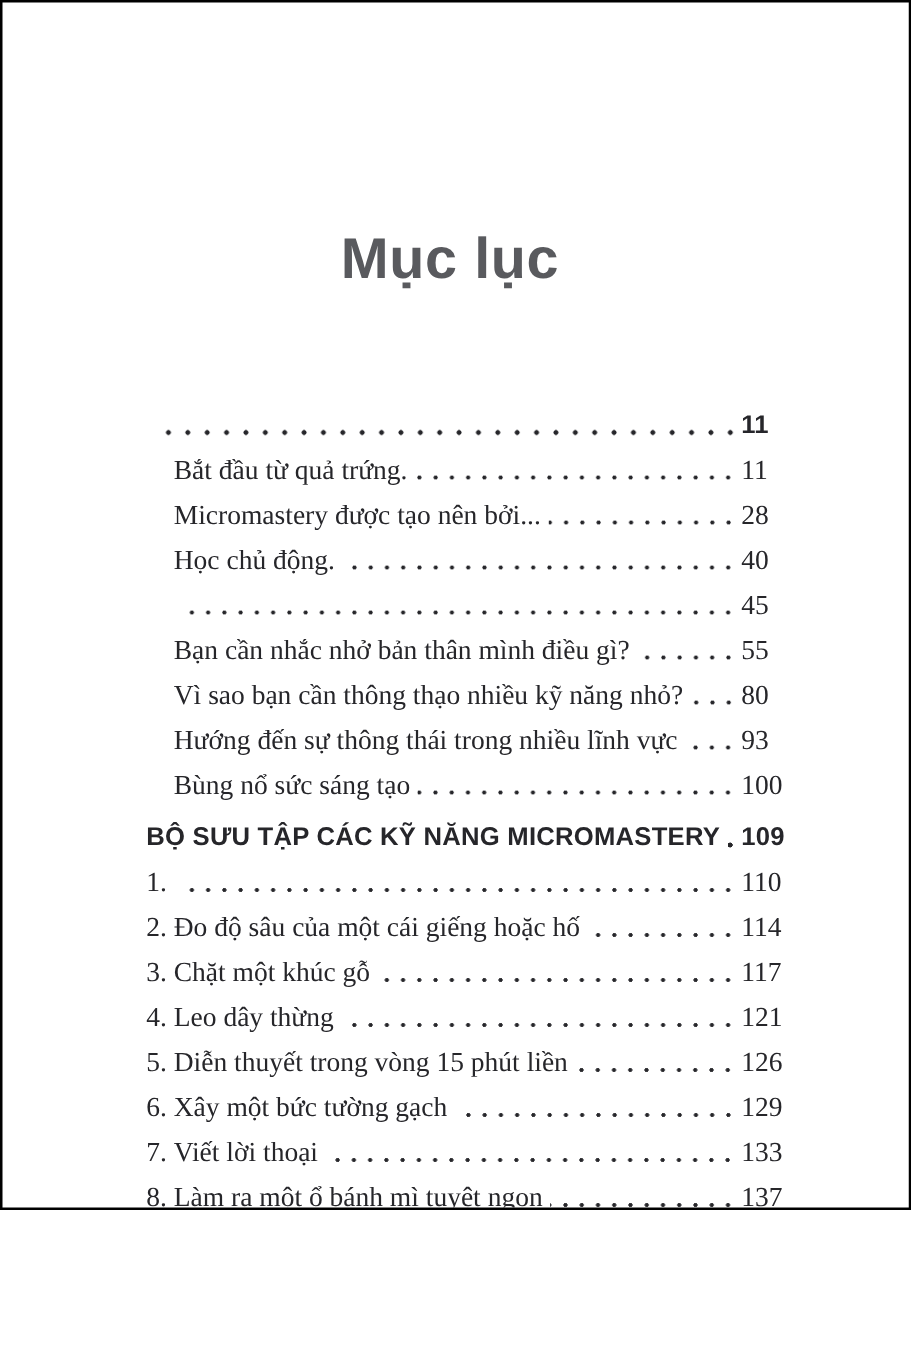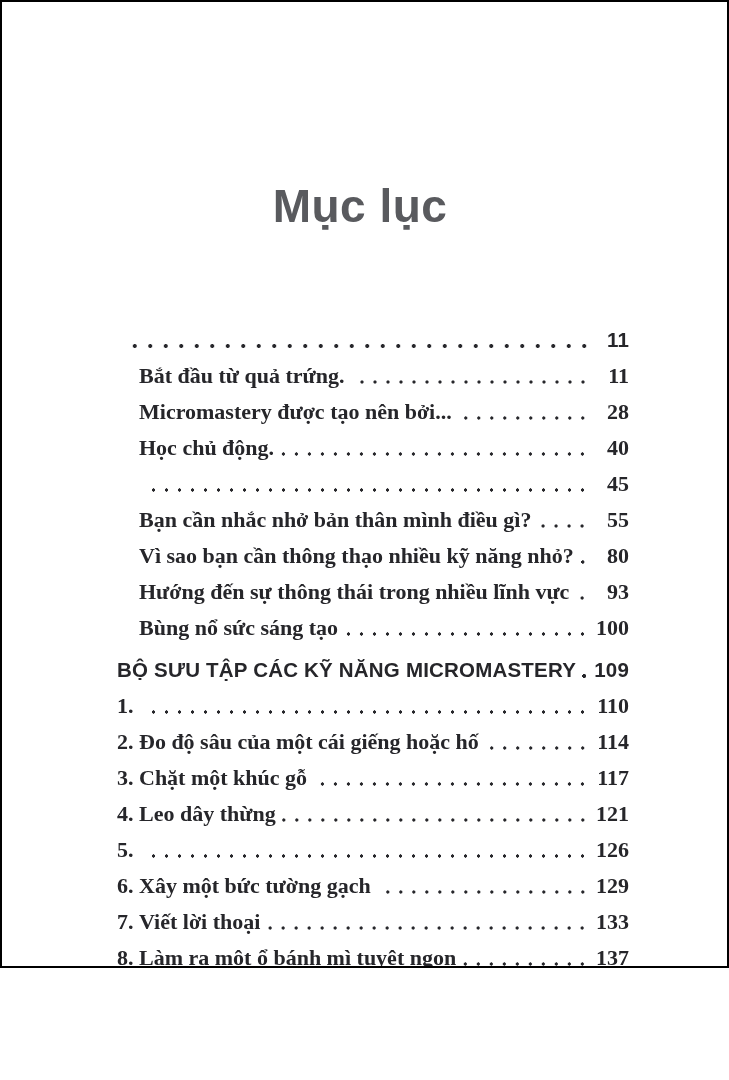--- a/index.html
+++ b/index.html
@@ -26,21 +26,20 @@
   .toc{
     margin:88px 0 0 115px;
     width:512px;
   }
   .row{
     display:flex;
     align-items:baseline;
     line-height:36px;
     color:var(--text,#26262a);
     white-space:nowrap;
-    font-weight:bold;
   }
   .row.heading{
     font-family:"Liberation Sans", sans-serif;
     font-weight:bold;
     font-size:20.5px;
     letter-spacing:.2px;
   }
   .row.entry{
     font-size:22px;
     padding-left:22px;
@@ -65,21 +64,20 @@
     background-position-y:21px;
   }
   .heading .leader{
     background-image:radial-gradient(circle, var(--text,#26262a) 1.8px, transparent 2.2px);
     background-size:15.5px 6px;
     margin-right:1px;
   }
   .pagenum{
     flex:0 0 auto;
     min-width:36px;
-    text-align:right;
     font-size:22px;
   }
   .heading .pagenum{
     font-family:"Liberation Sans", sans-serif;
     font-weight:bold;
     font-size:20.5px;
   }
   .sec2{margin-top:6px;}
 </style>
 </head>
@@ -164,20 +162,21 @@
     <span class="pagenum">117</span>
   </div>
       <div class="row entry numbered">
     <span class="num">4.</span>
     <span class="label">Leo dây thừng</span>
     <span class="leader"></span>
     <span class="pagenum">121</span>
   </div>
       <div class="row entry numbered">
     <span class="num">5.</span>
+    <span class="label">Diễn thuyết trong vòng 15 phút liền</span>
     <span class="leader"></span>
     <span class="pagenum">126</span>
   </div>
       <div class="row entry numbered">
     <span class="num">6.</span>
     <span class="label">Xây một bức tường gạch</span>
     <span class="leader"></span>
     <span class="pagenum">129</span>
   </div>
       <div class="row entry numbered">

